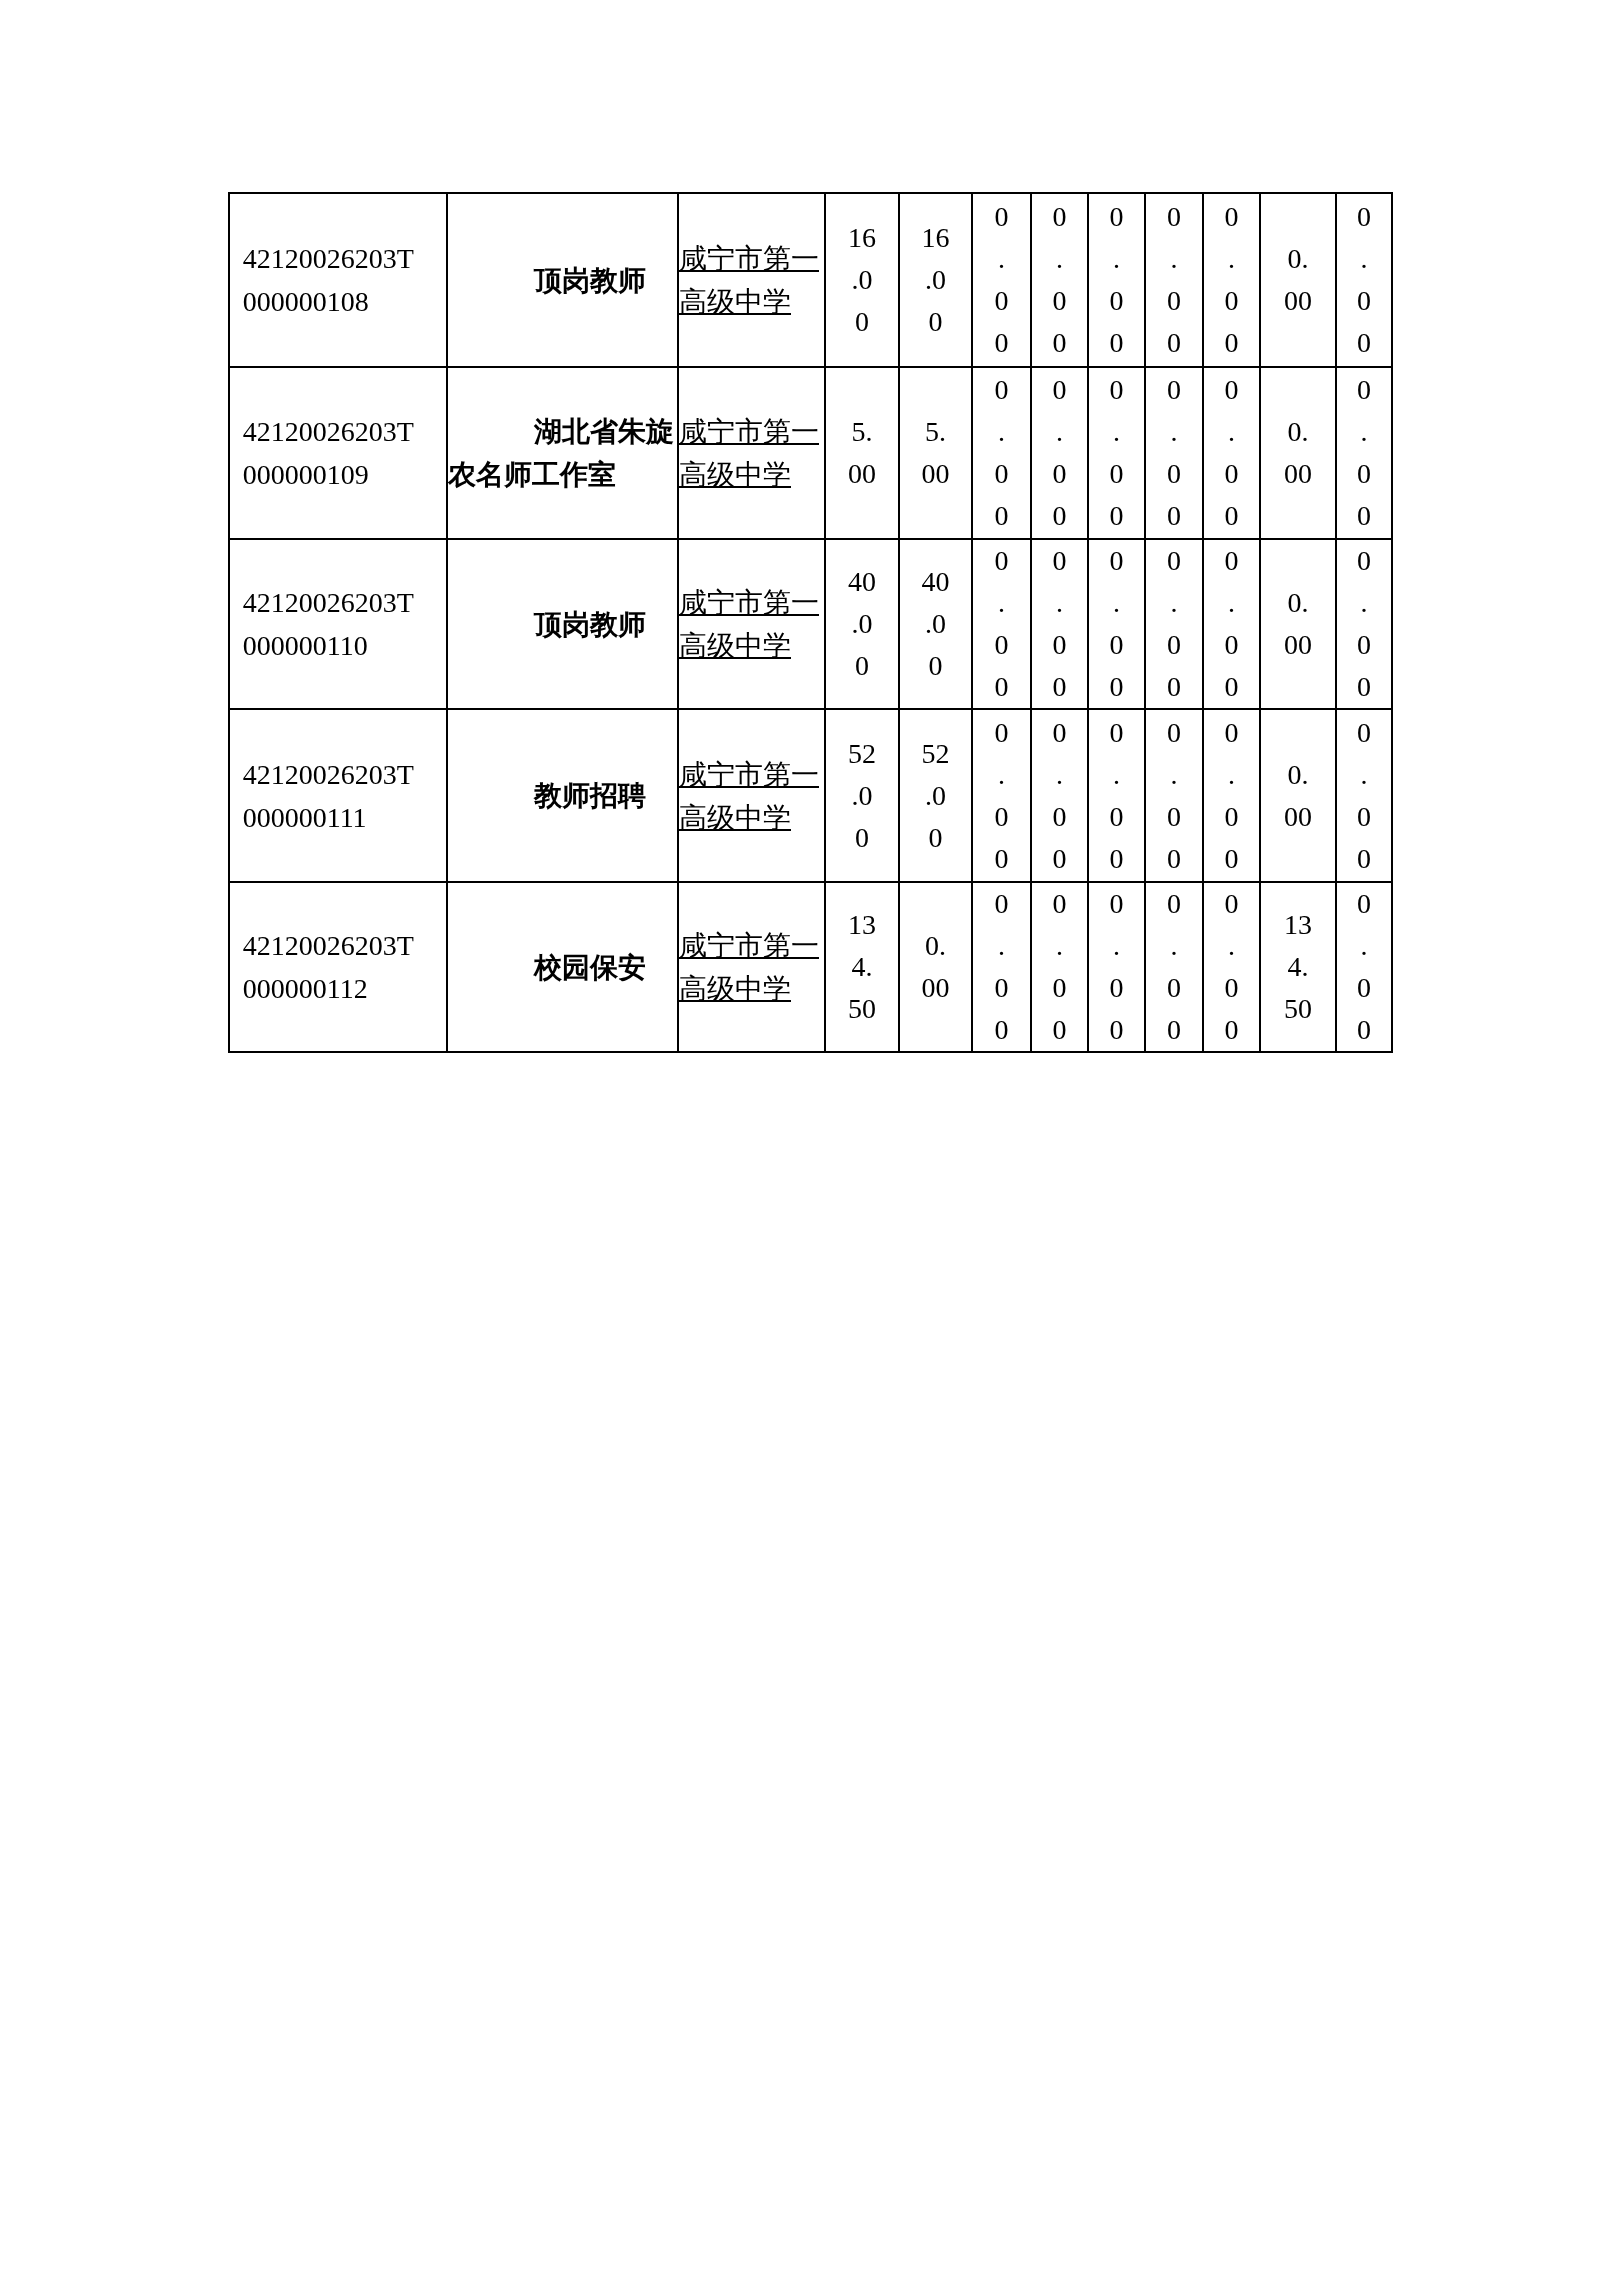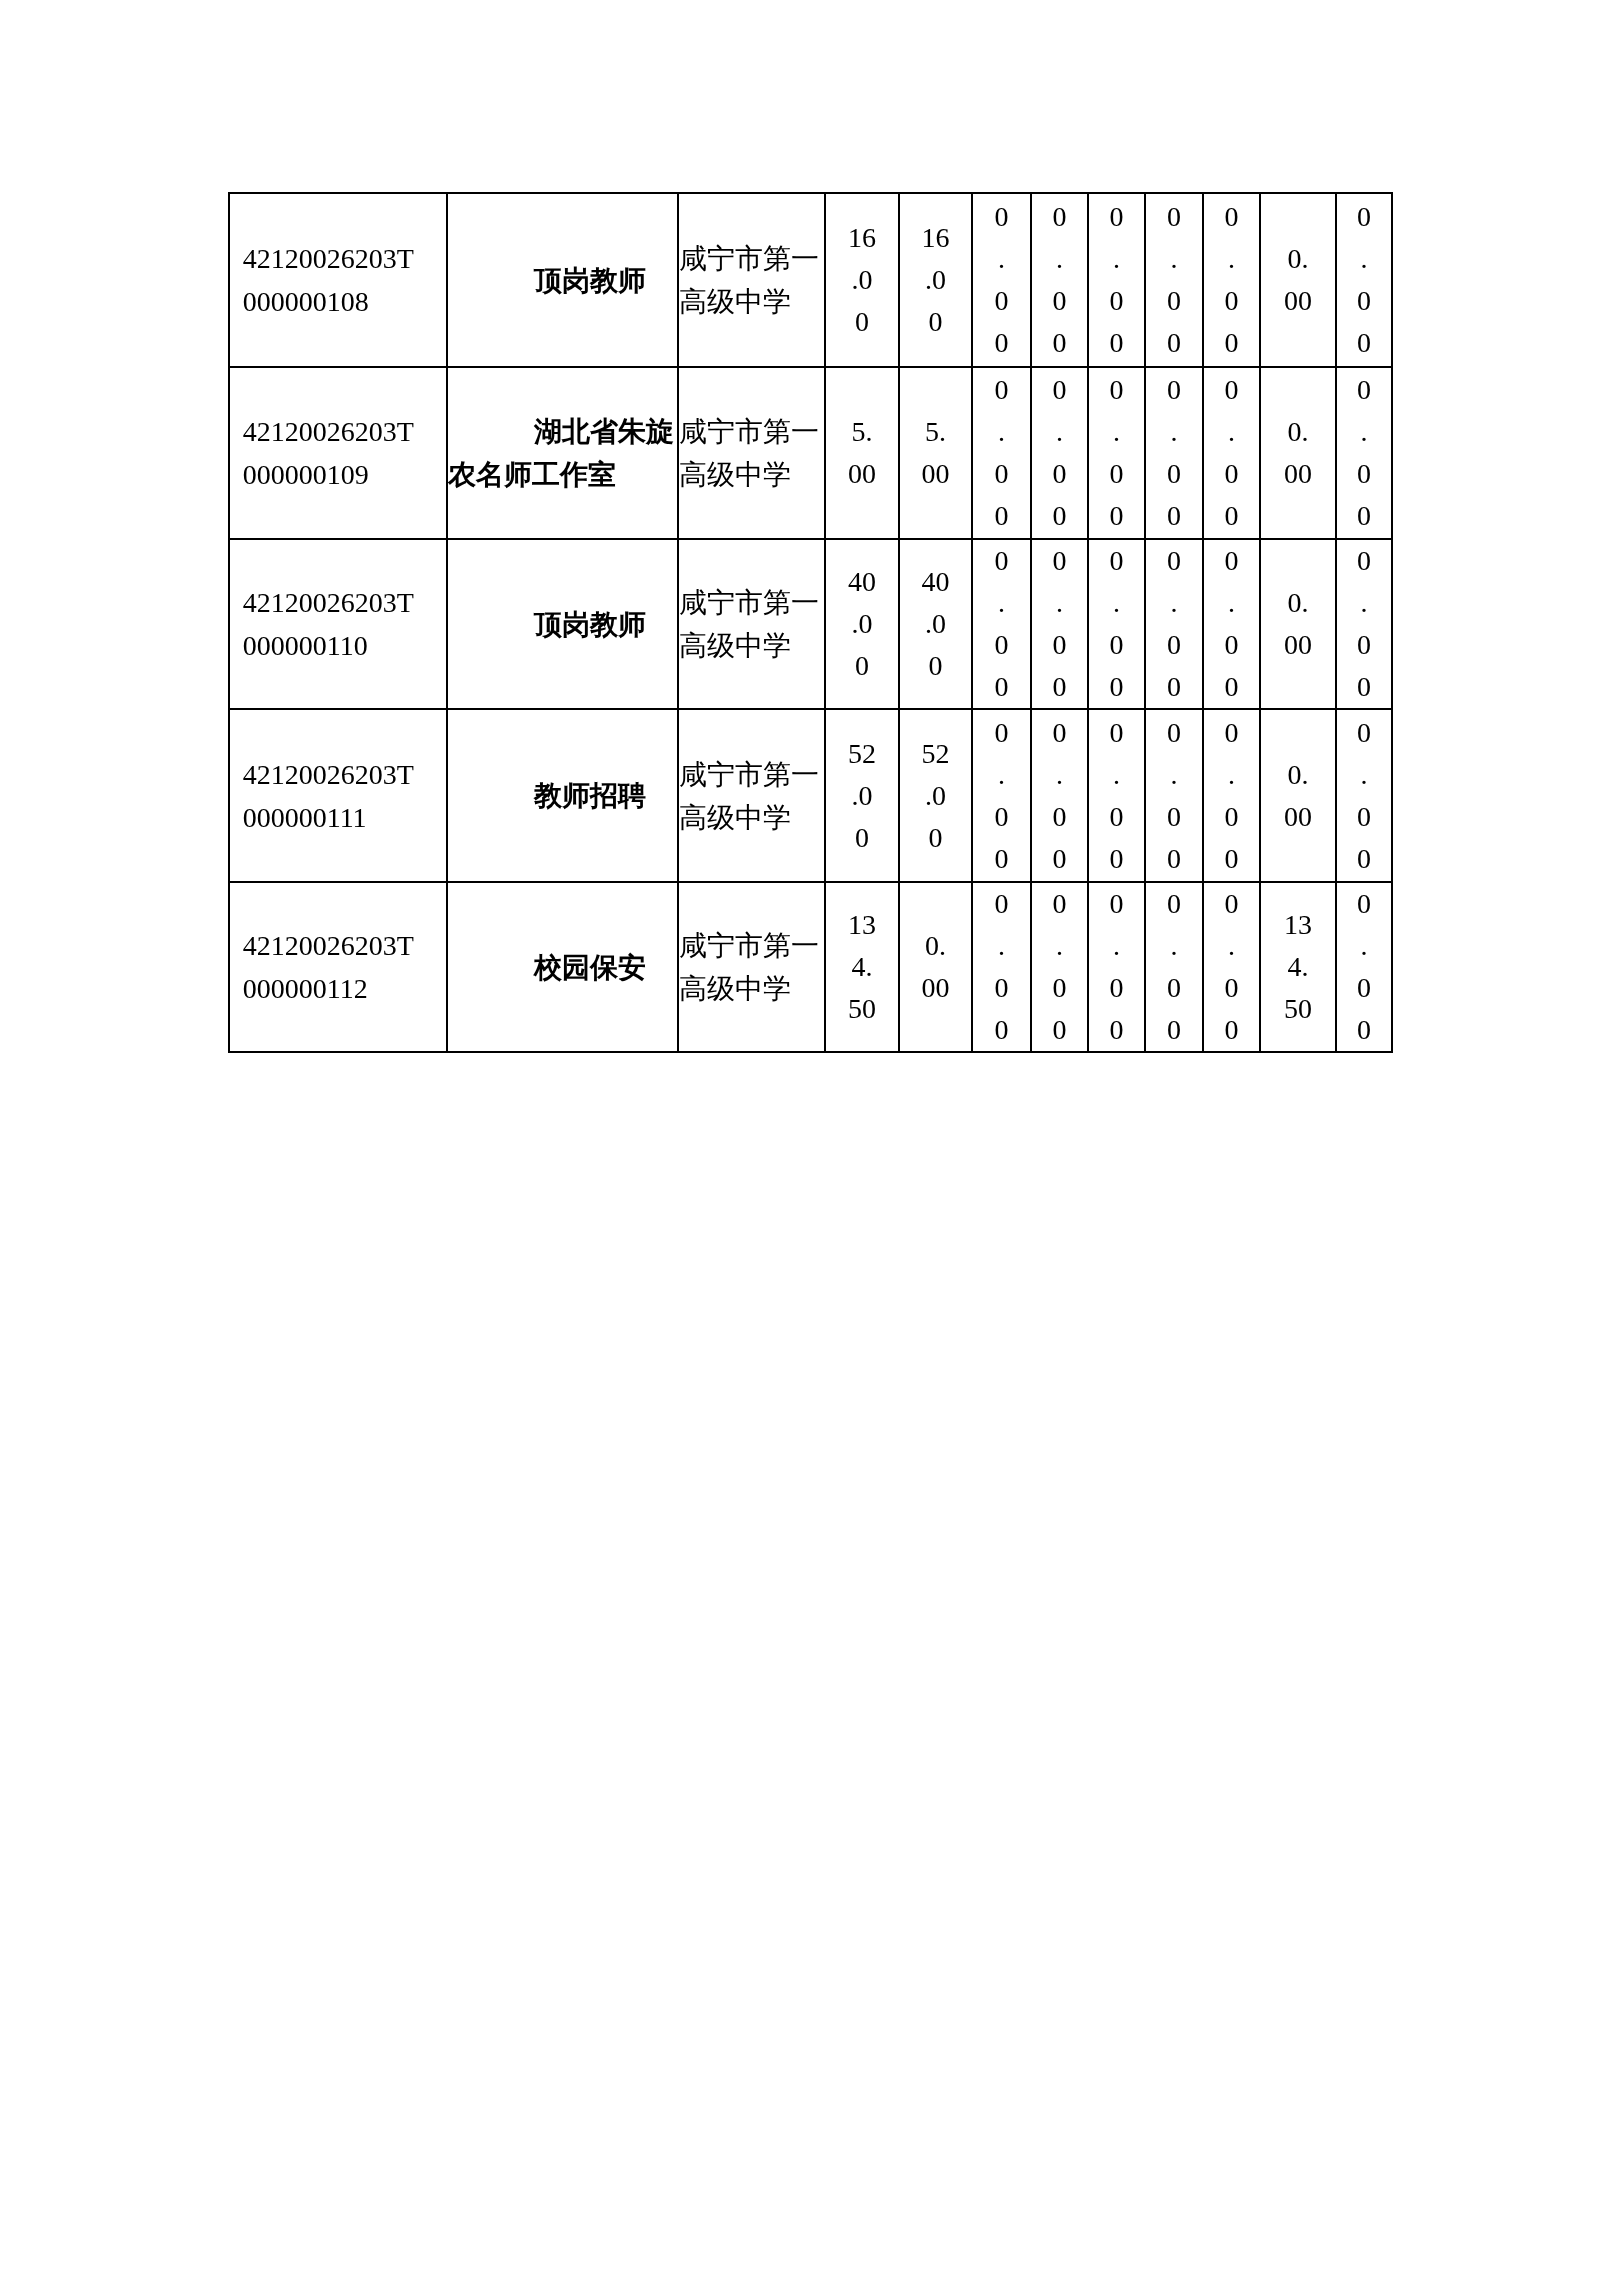--- a/index.html
+++ b/index.html
@@ -39,20 +39,21 @@
     padding: 0 19.6px;
     text-indent: 86px;
     line-height: 43px;
     font-weight: bold;
   }
   
   td.unit-cell {
     text-align: left;
     padding: 0 12.7px;
     line-height: 43px;
+    text-decoration: underline;
   }
   
   td.num-cell { text-align: center; }
   .num-wrap {
     margin: 0 auto;
     word-break: break-all;
     line-break: anywhere;
     line-height: 42px;
     text-align: center;
   }

